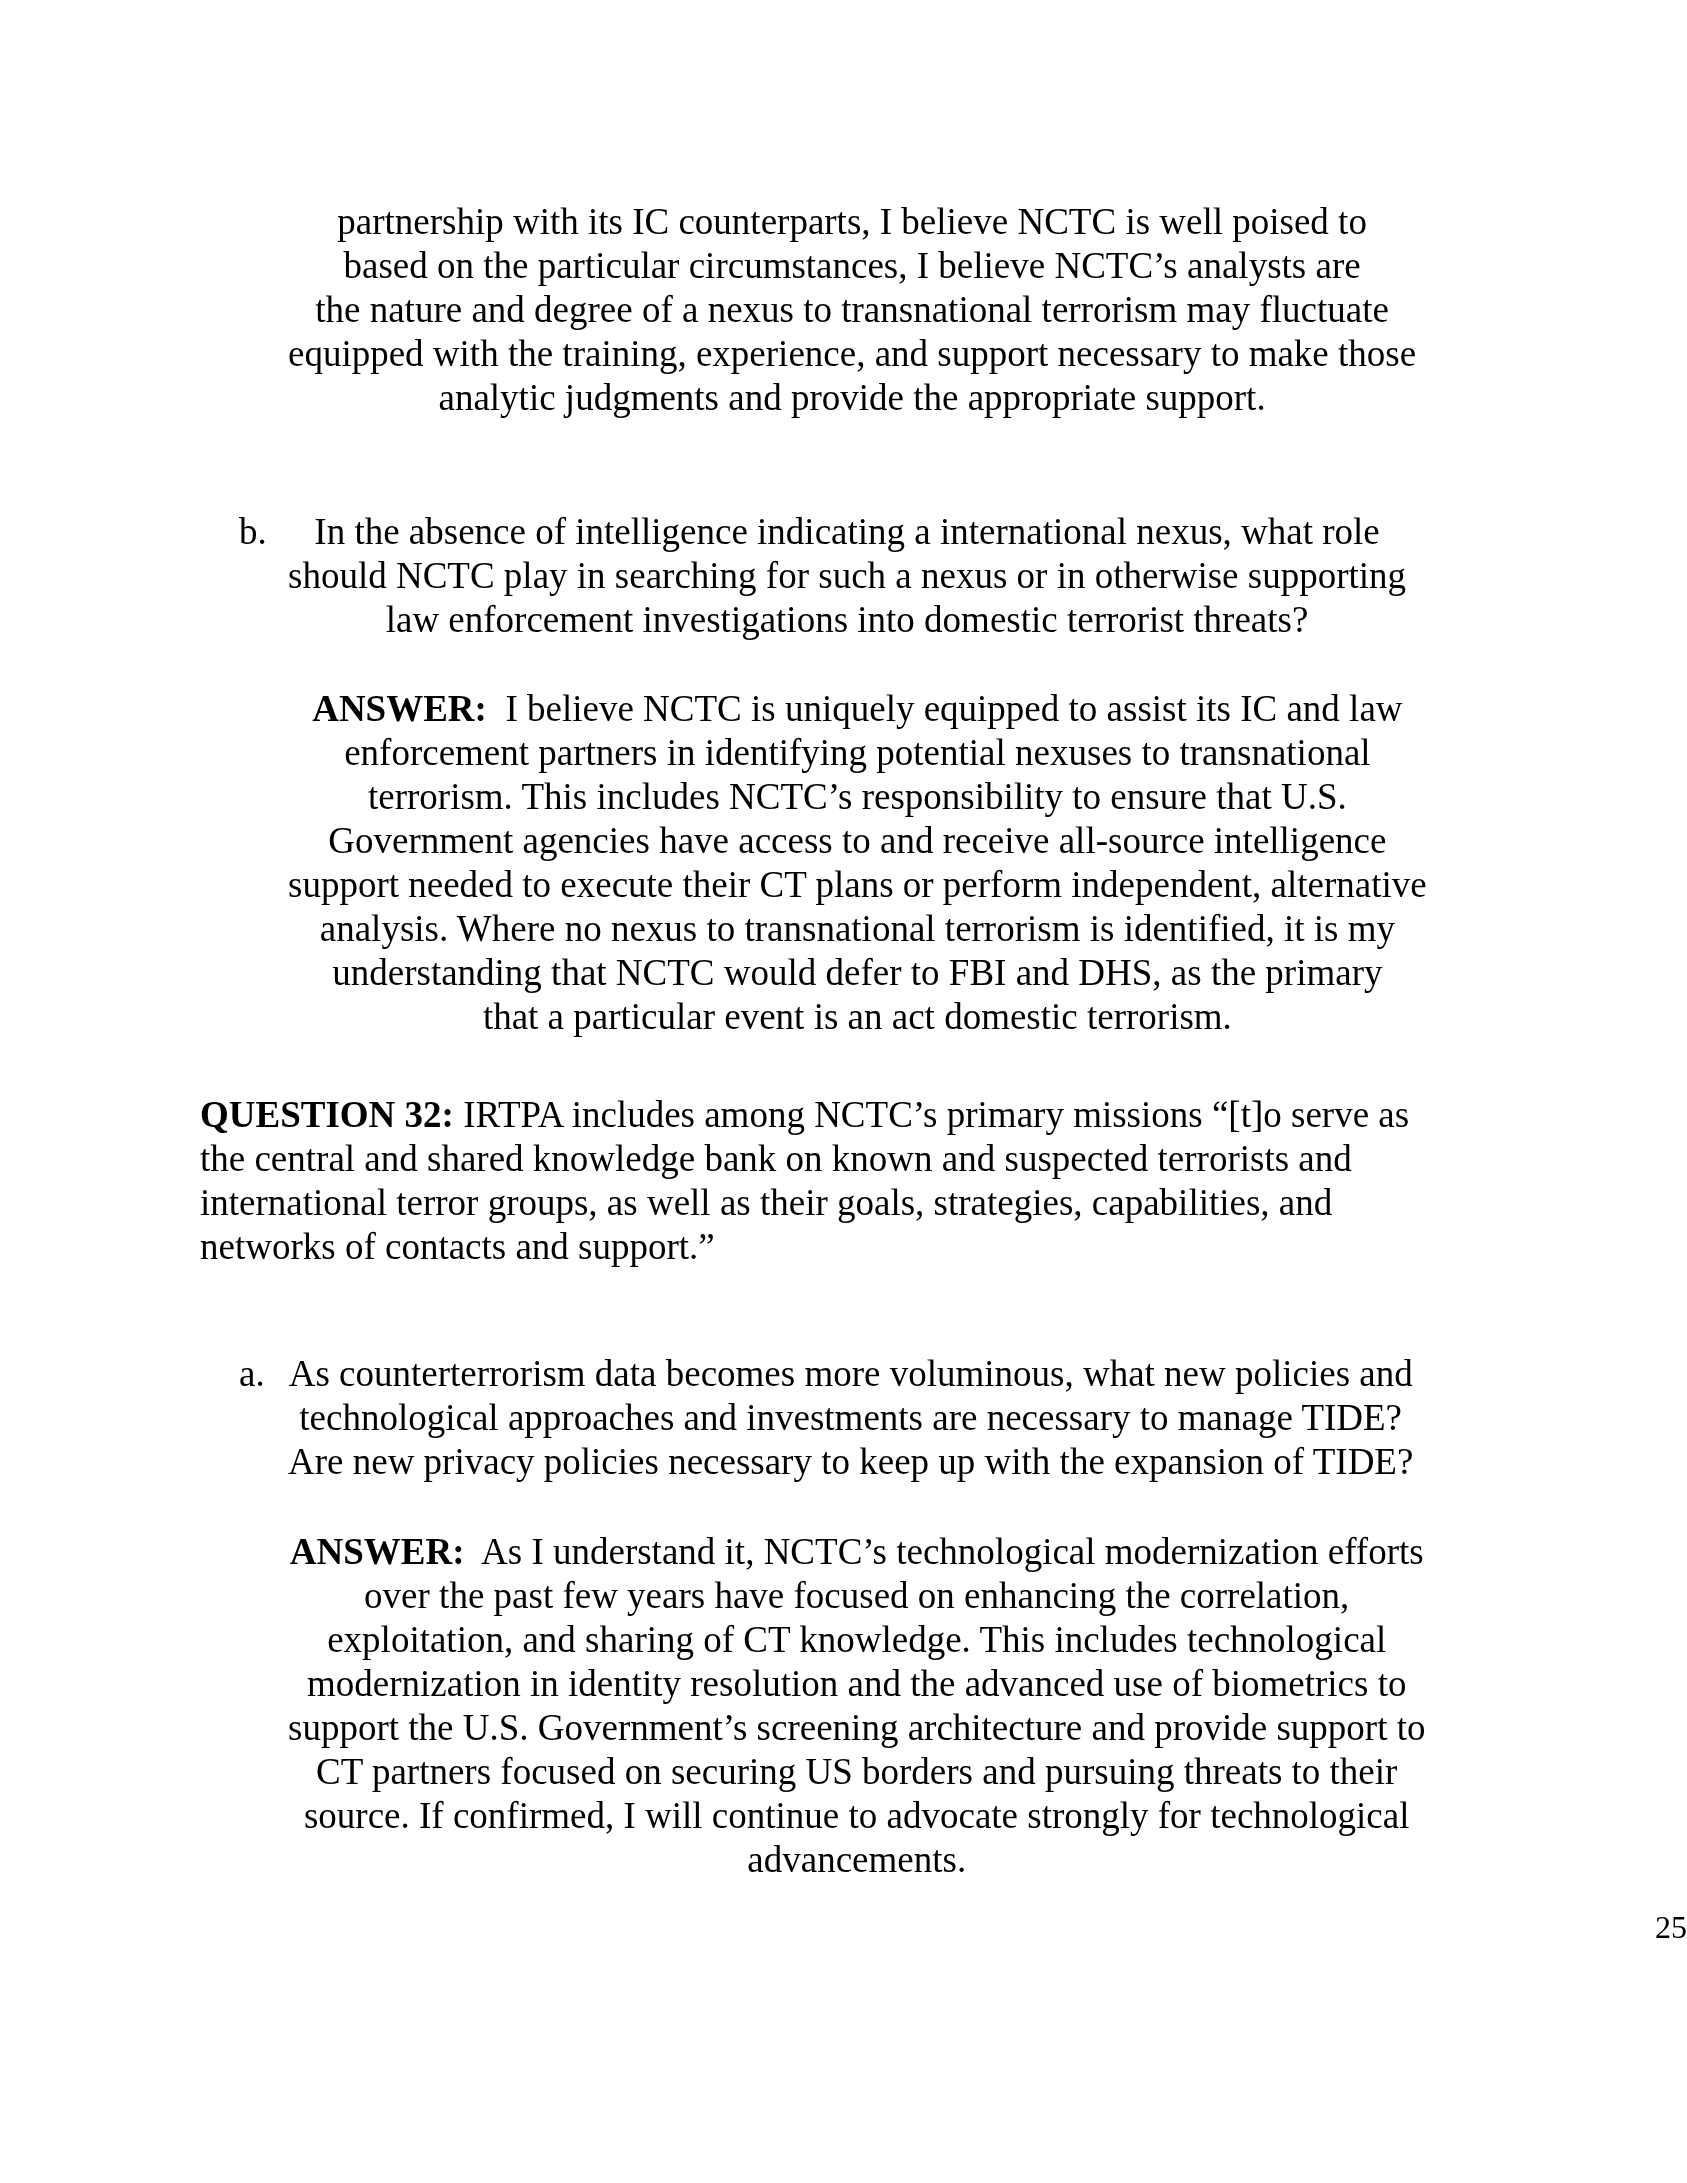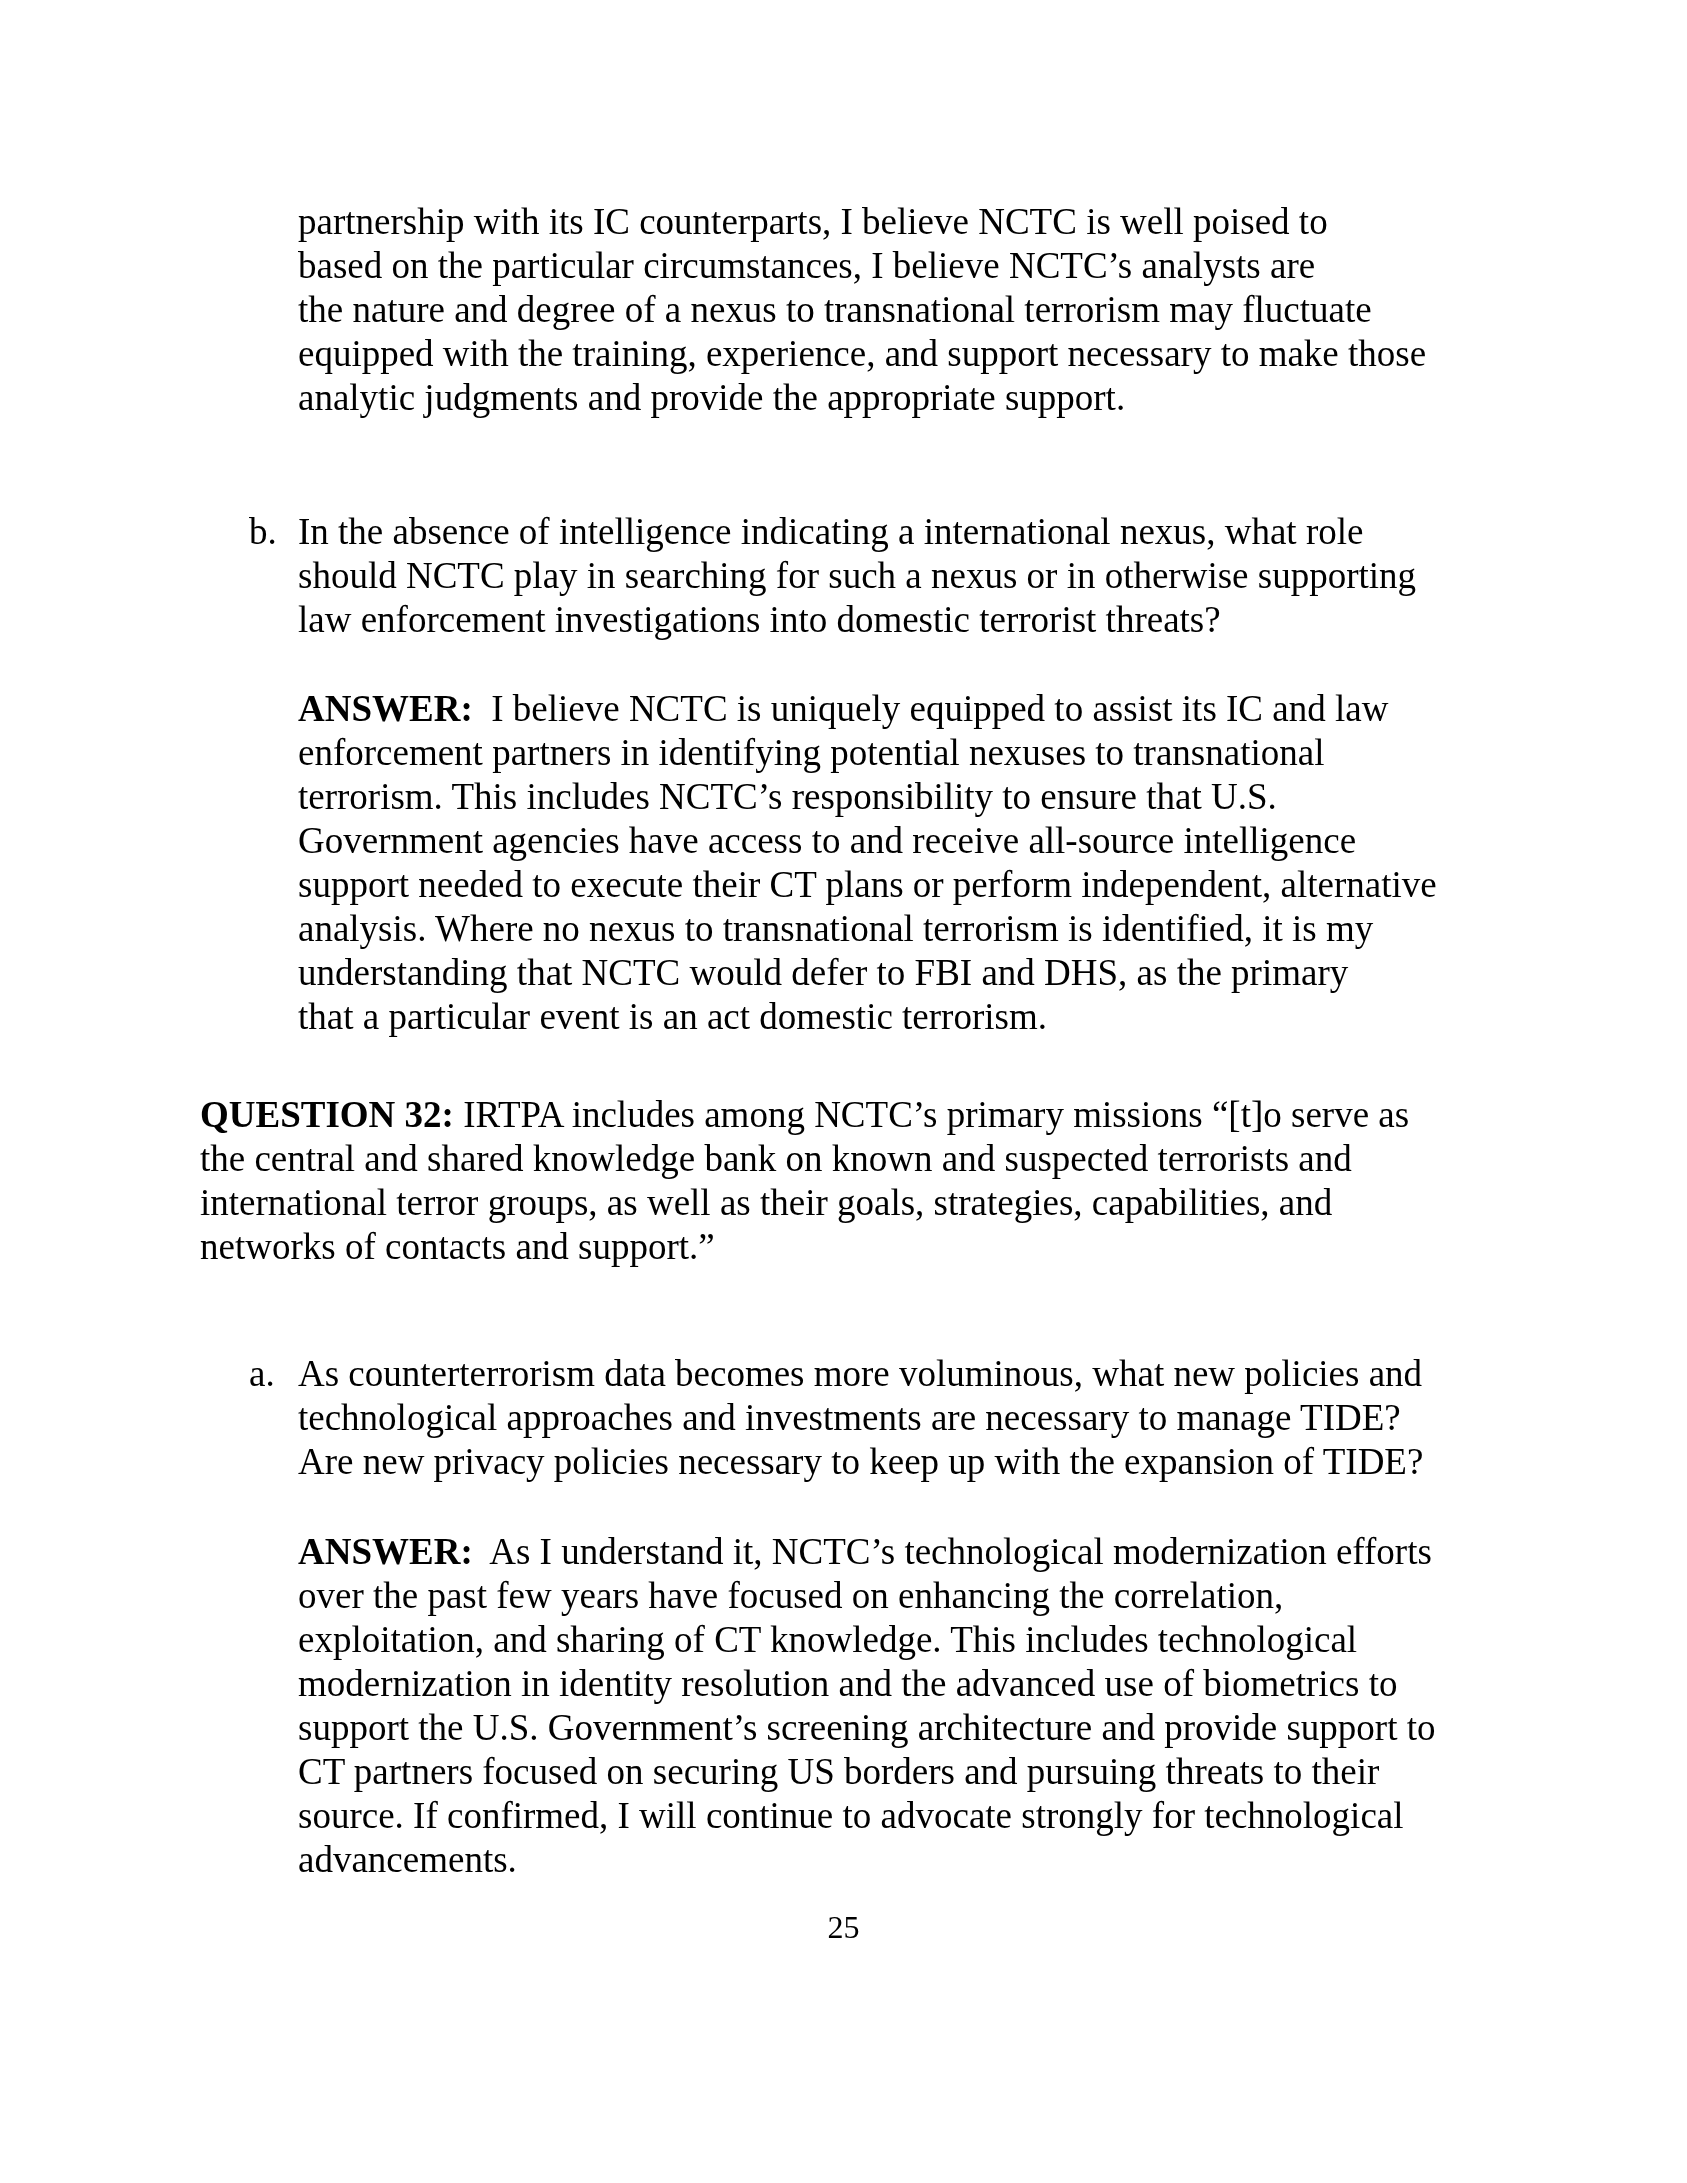--- a/index.html
+++ b/index.html
@@ -7,29 +7,29 @@
   .page { position: absolute; left: 0; top: 0; width: 1687px; height: 2183px; background: #ffffff; }
   .block {
     position: absolute;
     font-family: "Liberation Serif", "DejaVu Serif", serif;
     font-size: 37px;
     line-height: 44px;
     color: #000000;
     white-space: nowrap;
   }
   .line { display: block; height: 44px; }
-  .indent { left: 298px; }
+  .indent { left: 288px; text-align: center; }
   .flush { left: 200px; }
   .marker { position: absolute; left: -49px; top: 0; }
   .bold { font-weight: bold; }
   .pagenum {
     position: absolute;
     left: 0; width: 1687px;
     top: 1905px;
-    text-align: center;
+    text-align: right;
     font-family: "Liberation Serif", "DejaVu Serif", serif;
     font-size: 32px;
     line-height: 44px;
     color: #000000;
   }
 </style>
 </head>
 <body>
 
 <div class="page">

